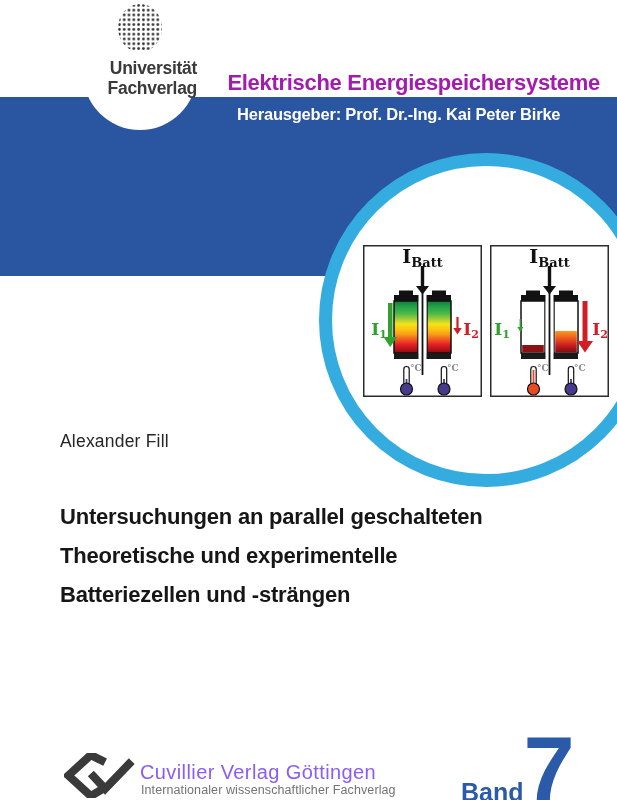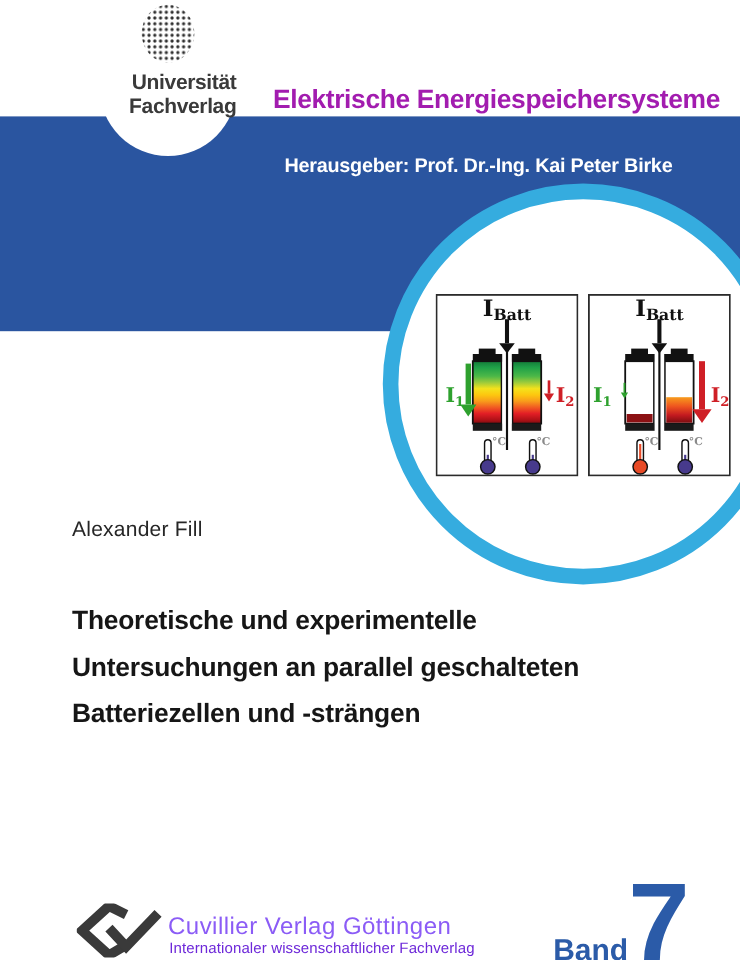--- a/index.html
+++ b/index.html
@@ -14,21 +14,21 @@
     font-size:22px;font-weight:bold;letter-spacing:-0.3px;
     color:#a21caf;white-space:nowrap;
   }
   .blue-block{
     position:absolute;left:0;top:97px;width:617px;height:179px;
     background:#2a55a0;z-index:1;
   }
   .editor-line{
     position:absolute;left:237px;top:105px;
     font-size:16.5px;font-weight:bold;color:#ffffff;
-    letter-spacing:-0.2px;white-space:nowrap;z-index:2;margin-top:24px;
+    letter-spacing:-0.2px;white-space:nowrap;z-index:2;
   }
   .uni-circle{
     position:absolute;left:83px;top:16px;width:114px;height:114px;
     border-radius:50%;background:#ffffff;z-index:3;
   }
   .uni-dots{position:absolute;left:117px;top:3px;z-index:4;}
   .uni-name{
     position:absolute;left:83px;top:58px;width:114px;text-align:right;
     font-size:17.5px;font-weight:bold;line-height:20px;color:#3a3a3a;
     letter-spacing:-0.3px;z-index:4;
@@ -54,21 +54,21 @@
     color:#161616;letter-spacing:-0.2px;
   }
   
   .footer-logo{position:absolute;left:64px;top:753px;}
   .publisher{
     position:absolute;left:140px;top:761px;
     font-size:20px;color:#8b5cf6;letter-spacing:0.4px;white-space:nowrap;
   }
   .tagline{
     position:absolute;left:141px;top:783px;
-    font-size:12.5px;color:#6d28d9;letter-spacing:0.1px;white-space:nowrap;
+    font-size:12.5px;color:#737373;letter-spacing:0.1px;white-space:nowrap;
   }
   .band-group{
     position:absolute;left:461px;top:723px;white-space:nowrap;
   }
   .band-label{
     font-size:25px;font-weight:bold;color:#2b5ba8;line-height:1;
   }
   .band-number{
     font-size:92px;font-weight:bold;color:#2b5ba8;line-height:1;
     letter-spacing:-2px;
@@ -224,22 +224,22 @@
         <rect x="78.3" y="121.5" width="5.4" height="19" rx="2.7" fill="#fff" stroke="#111" stroke-width="1.2"></rect>
         <rect x="80.1" y="134" width="1.8" height="6" fill="#473a8c"></rect>
         <circle cx="81" cy="144" r="6" fill="#473a8c" stroke="#111" stroke-width="1.2"></circle>
       </g>
     </svg>
   </div>
 
   <div class="author">Alexander Fill</div>
 
   <div class="book-title">
+    <div>Untersuchungen an parallel geschalteten</div>
     <div>Theoretische und experimentelle</div>
-    <div>Untersuchungen an parallel geschalteten</div>
     <div>Batteriezellen und -strängen</div>
   </div>
 
   <svg class="footer-logo" width="72" height="45" viewBox="0 0 70 44">
     <path d="M 40 9 L 26 2 L 4 22 L 26 42 L 38 35" fill="none" stroke="#3a3a3a" stroke-width="8" stroke-linejoin="miter"></path>
     <path d="M 26 20 L 40 35 L 66 8" fill="none" stroke="#3a3a3a" stroke-width="8" stroke-linejoin="miter"></path>
   </svg>
 
   <div class="publisher">Cuvillier Verlag Göttingen</div>
   <div class="tagline">Internationaler wissenschaftlicher Fachverlag</div>

